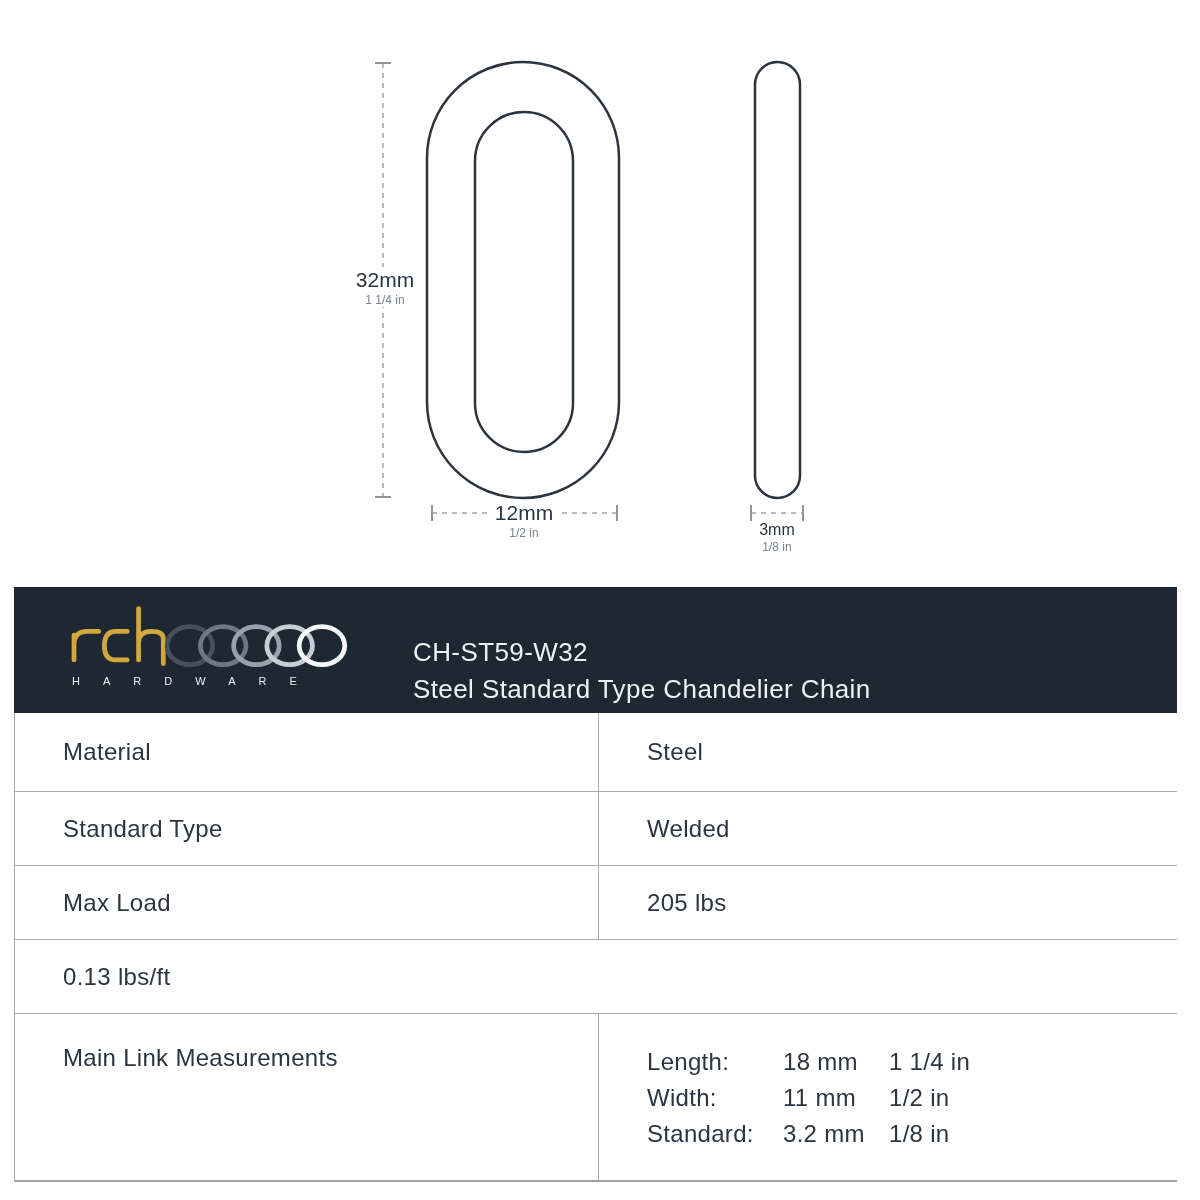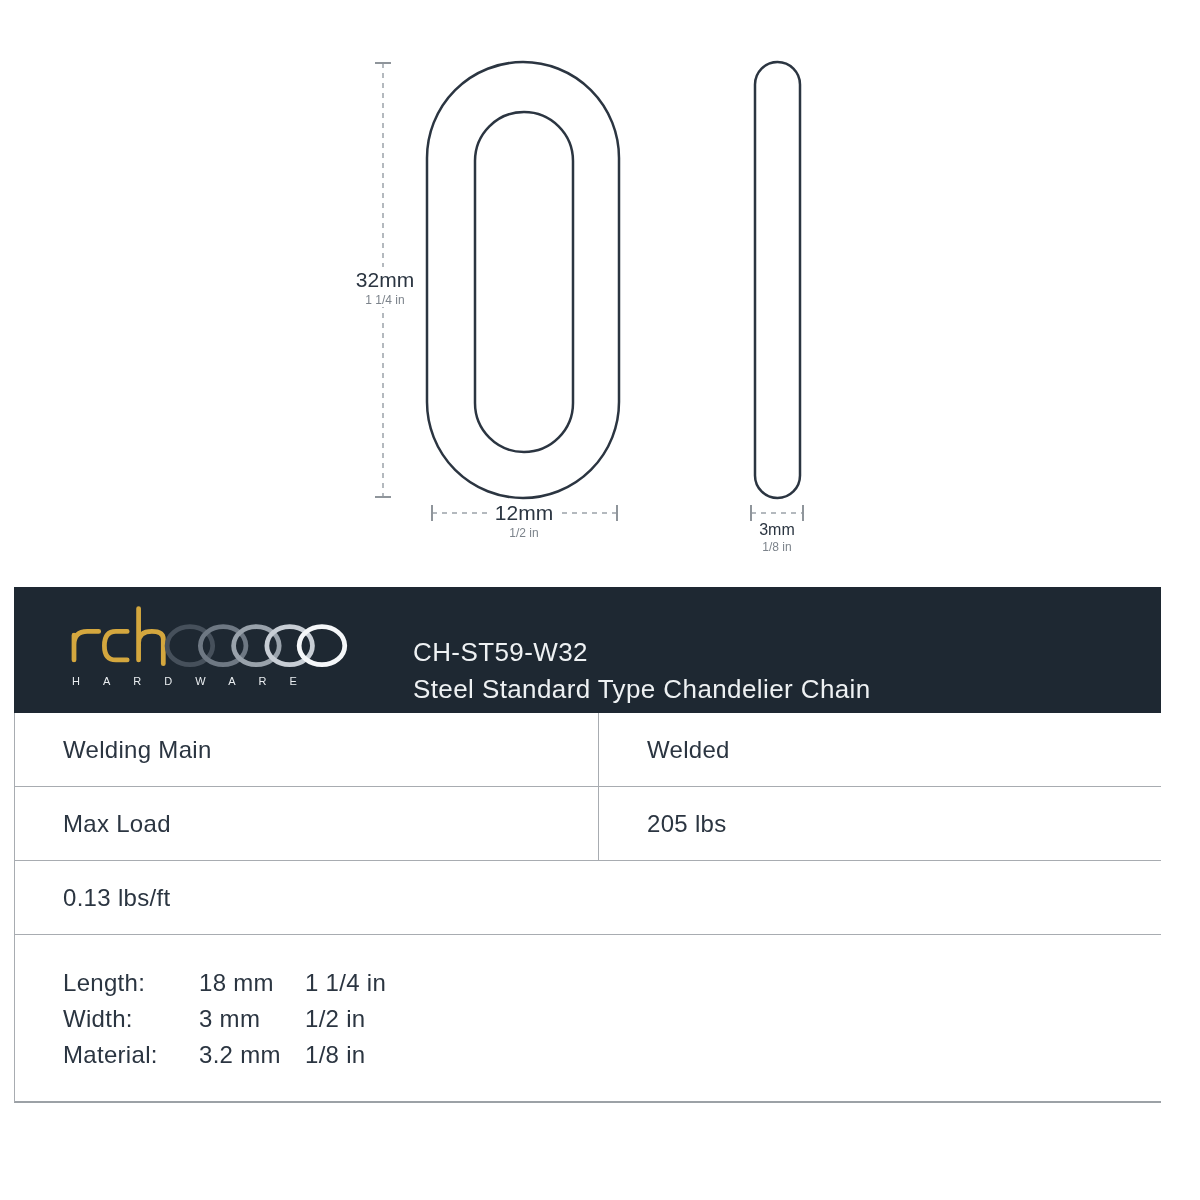--- a/index.html
+++ b/index.html
@@ -1,20 +1,21 @@
 <!DOCTYPE html>
 <html><head>
 <meta charset="utf-8">
 <style>
   html,body{margin:0;padding:0;background:#ffffff;}
   .page{
     position:relative;width:1161px;height:1200px;overflow:hidden;
     background:#ffffff;
     font-family:"Liberation Sans", sans-serif;
     color:#2b3541;
+    padding-left:16px;
   }
   
   .diagram{position:absolute;left:0;top:0;width:1200px;height:587px;}
   .diagram svg{position:absolute;left:0;top:0;}
   .dim-label{
     position:absolute;transform:translate(-50%,-50%);
     background:#ffffff;padding:1px 6px;white-space:nowrap;
     font-size:21px;color:#2b3541;text-align:center;
   }
   .dim-sub{
@@ -128,50 +129,55 @@
     </svg>
     <div class="brand-word">HARDWARE</div>
     <div class="head-text">
       <div>CH-ST59-W32</div>
       <div>Steel Standard Type Chandelier Chain</div>
     </div>
   </div>
 
   <div class="spec-table">
 
+    <div class="spec-row row-h">
+      <div class="cell-label">Material</div>
+      <div class="cell-value">Steel</div>
+    </div>
 
     <div class="spec-row row-m">
-      <div class="cell-label">Welding Main</div>
+      <div class="cell-label">Standard Type</div>
       <div class="cell-value">Welded</div>
     </div>
 
     <div class="spec-row row-m">
       <div class="cell-label">Max Load</div>
       <div class="cell-value">205 lbs</div>
     </div>
 
     <div class="spec-row row-m">
       <div class="cell-value">0.13 lbs/ft</div>
     </div>
 
     <div class="spec-row row-meas">
+      <div class="cell-label">Main Link Measurements</div>
       <div class="cell-value">
         <div class="meas-grid">
           <div class="meas-line">
             <span>Length:</span>
             <span>18 mm</span>
             <span>1 1/4 in</span>
           </div>
           <div class="meas-line">
             <span>Width:</span>
-            <span>3 mm</span>
+            <span>11 mm</span>
             <span>1/2 in</span>
           </div>
           <div class="meas-line">
-            <span>Material:</span>
+            <span>Standard:</span>
             <span>3.2 mm</span>
             <span>1/8 in</span>
           </div>
         </div>
       </div>
     </div>
 
   </div>
 </div>
 

